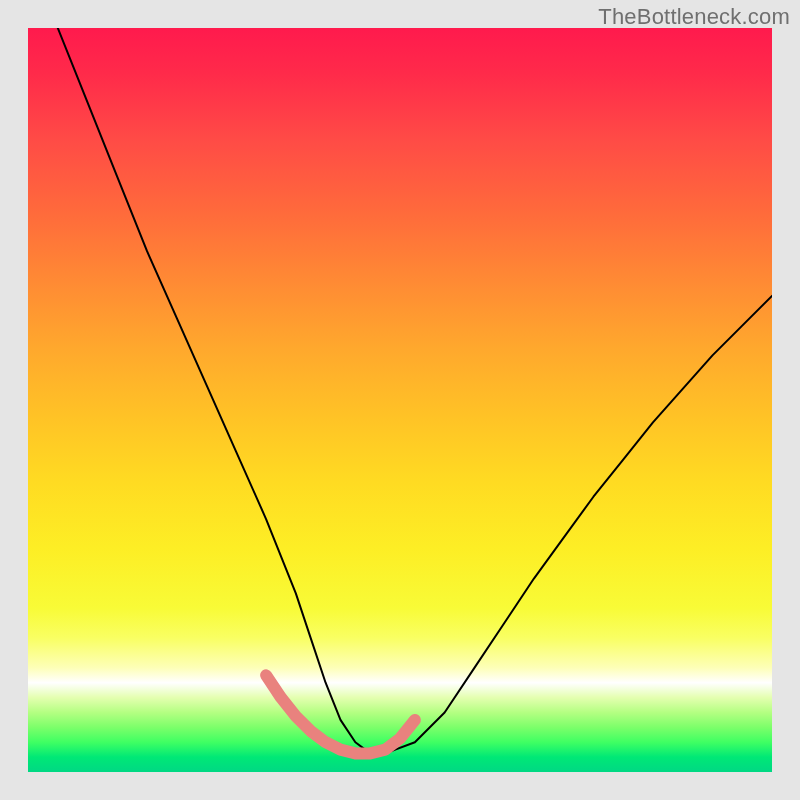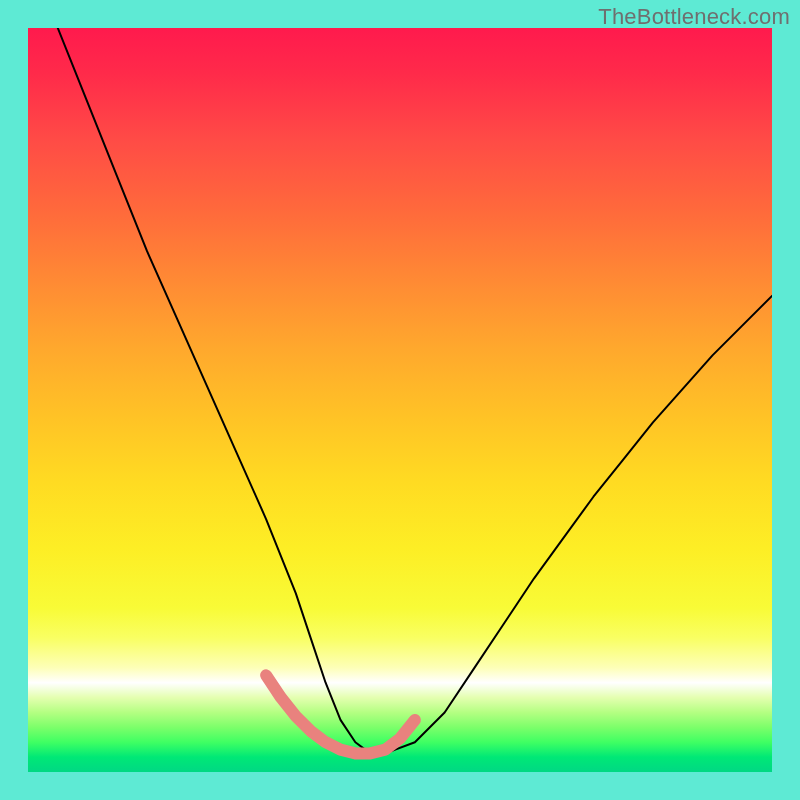--- a/index.html
+++ b/index.html
@@ -8,21 +8,21 @@
     width: 800px;
     height: 800px;
     background: #000;
     overflow: hidden;
     font-family: Arial, Helvetica, sans-serif;
   }
   .frame {
     position: relative;
     width: 800px;
     height: 800px;
-    background: #5eead4;
+    background: #e5e5e5;
   }
   .watermark {
     position: absolute;
     top: 4px;
     right: 10px;
     color: #6f6f6f;
     font-size: 22px;
     font-weight: 400;
     letter-spacing: 0.2px;
     z-index: 5;

